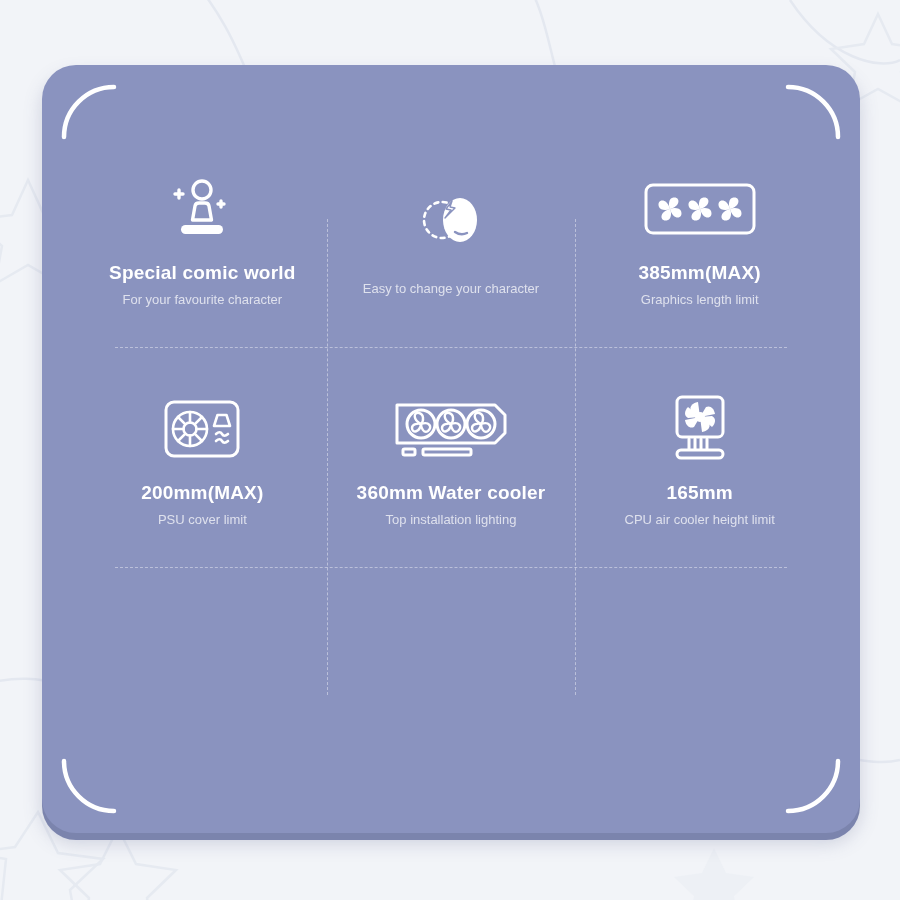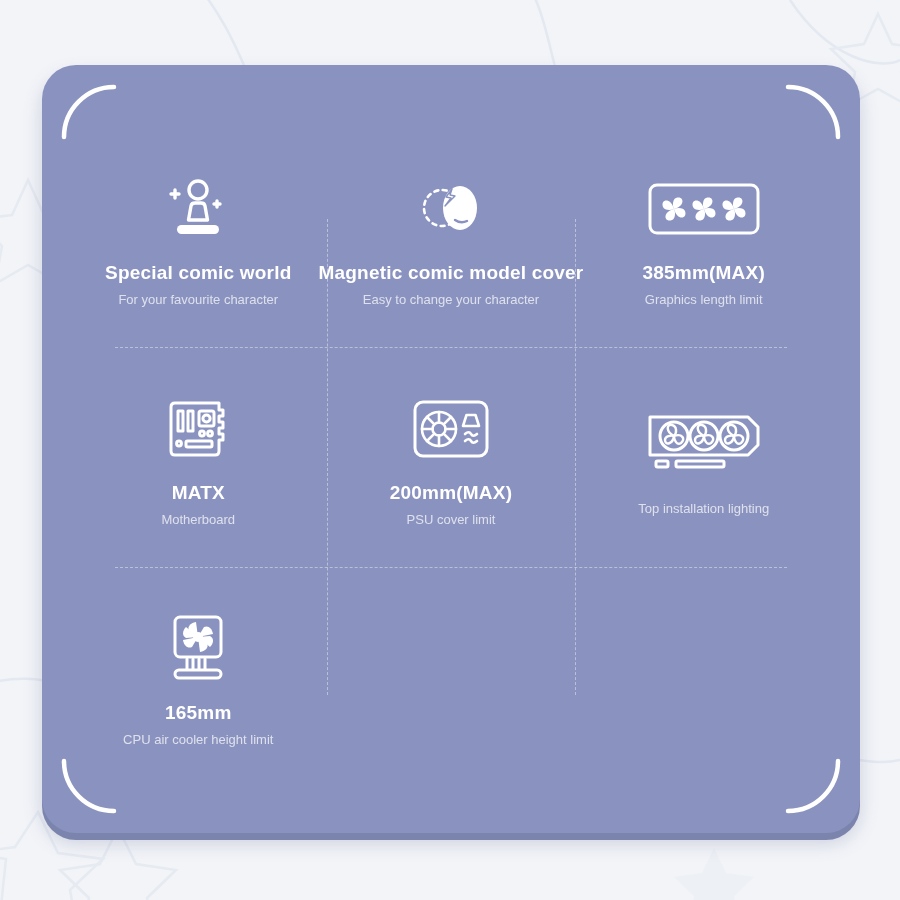--- a/index.html
+++ b/index.html
@@ -168,21 +168,20 @@
 
       <div class="cell">
         <div class="icon-wrap">
           <svg width="78" height="70" viewBox="0 0 78 70">
             <circle cx="30" cy="34" r="18" fill="none" stroke="#ffffff" stroke-width="2.6" stroke-dasharray="4 4.5" stroke-linecap="round"></circle>
             <ellipse cx="48" cy="34" rx="17" ry="22" fill="#ffffff"></ellipse>
             <path d="M40 15 L34 23 L39 24 L33 32 L43 22 L38 21 Z" fill="#ffffff" stroke="#8a93bf" stroke-width="1.4" stroke-linejoin="round"></path>
             <path d="M43 46 Q49 50 55 47" fill="none" stroke="#8a93bf" stroke-width="2.4" stroke-linecap="round"></path>
           </svg>
         </div>
-        <div class="cell-title">Magnetic comic model cover</div>
         <div class="cell-sub">Easy to change your character</div>
       </div>
 
 
       <div class="cell">
         <div class="icon-wrap">
           <svg width="112" height="52" viewBox="0 0 112 52">
             <rect x="2" y="2" width="108" height="48" rx="7" fill="none" stroke="#ffffff" stroke-width="3"></rect>
             <g fill="#ffffff">
               <g transform="translate(26,26)">
@@ -203,39 +202,20 @@
                 <path d="M0 0 C 3 12, 14 10, 11 2 C 10 -1, 4 -2, 0 0 Z"></path>
                 <path d="M0 0 C -12 3, -10 14, -2 11 C 1 10, 2 4, 0 0 Z"></path>
               </g>
             </g>
           </svg>
         </div>
         <div class="cell-title">385mm(MAX)</div>
         <div class="cell-sub">Graphics length limit</div>
       </div>
 
-      <div class="cell">
-        <div class="icon-wrap">
-          <svg width="64" height="62" viewBox="0 0 64 62">
-            <g fill="none" stroke="#ffffff" stroke-width="3" stroke-linejoin="round" stroke-linecap="round">
-              <path d="M5 9 Q5 5 9 5 L53 5 L53 12 L57 12 L57 18 L53 18 L53 24 L57 24 L57 30 L53 30 L53 36 L57 36 L57 42 L53 42 L53 53 Q53 57 49 57 L9 57 Q5 57 5 53 Z"></path>
-              <rect x="12" y="13" width="5" height="20"></rect>
-              <rect x="22" y="13" width="5" height="20"></rect>
-              <rect x="33" y="13" width="15" height="15" rx="2"></rect>
-              <circle cx="40.5" cy="20.5" r="3.6"></circle>
-              <rect x="20" y="43" width="26" height="6" rx="1.5"></rect>
-              <circle cx="13" cy="45.5" r="2.4"></circle>
-              <circle cx="36" cy="35.5" r="2.4"></circle>
-              <circle cx="44" cy="35.5" r="2.4"></circle>
-            </g>
-          </svg>
-        </div>
-        <div class="cell-title">MATX</div>
-        <div class="cell-sub">Motherboard</div>
-      </div>
 
       <div class="cell">
         <div class="icon-wrap">
           <svg width="76" height="58" viewBox="0 0 76 58">
             <rect x="2" y="2" width="72" height="54" rx="8" fill="none" stroke="#ffffff" stroke-width="3"></rect>
             <g fill="none" stroke="#ffffff" stroke-width="2.6" stroke-linecap="round">
               <circle cx="26" cy="29" r="17"></circle>
               <circle cx="26" cy="29" r="6.5"></circle>
               <path d="M26 12 L26 22.5 M26 35.5 L26 46"></path>
               <path d="M9 29 L19.5 29 M32.5 29 L43 29"></path>
@@ -270,20 +250,21 @@
               <path d="M28 25 C 27 33, 19 35, 19 29 C 19 25, 25 24, 28 25 Z"></path>
               <path d="M58 25 C 50 21, 50 13, 56 14 C 61 15, 61 22, 58 25 Z"></path>
               <path d="M58 25 C 66 22, 70 28, 65 32 C 61 35, 58 29, 58 25 Z"></path>
               <path d="M58 25 C 57 33, 49 35, 49 29 C 49 25, 55 24, 58 25 Z"></path>
               <path d="M88 25 C 80 21, 80 13, 86 14 C 91 15, 91 22, 88 25 Z"></path>
               <path d="M88 25 C 96 22, 100 28, 95 32 C 91 35, 88 29, 88 25 Z"></path>
               <path d="M88 25 C 87 33, 79 35, 79 29 C 79 25, 85 24, 88 25 Z"></path>
             </g>
           </svg>
         </div>
+        <div class="cell-title">360mm Water cooler</div>
         <div class="cell-sub">Top installation lighting</div>
       </div>
 
       <div class="cell">
         <div class="icon-wrap">
           <svg width="64" height="70" viewBox="0 0 64 70">
             <rect x="9" y="3" width="46" height="40" rx="5" fill="none" stroke="#ffffff" stroke-width="3"></rect>
             <g fill="#ffffff">
               <circle cx="32" cy="23" r="5"></circle>
               <path d="M32 23 L30 8 C 24 9, 21 13, 23 17 Z"></path>

